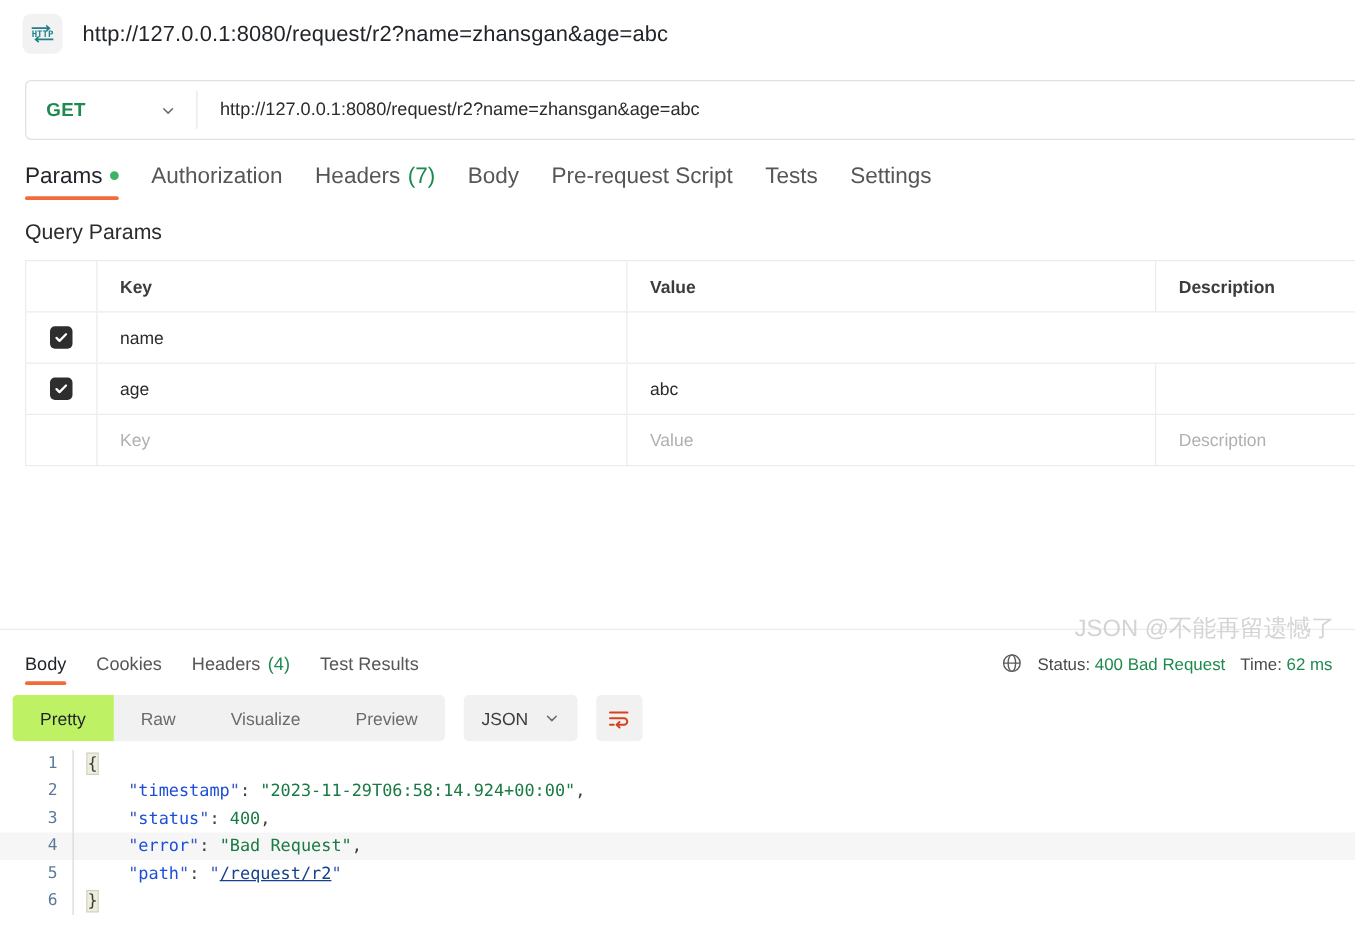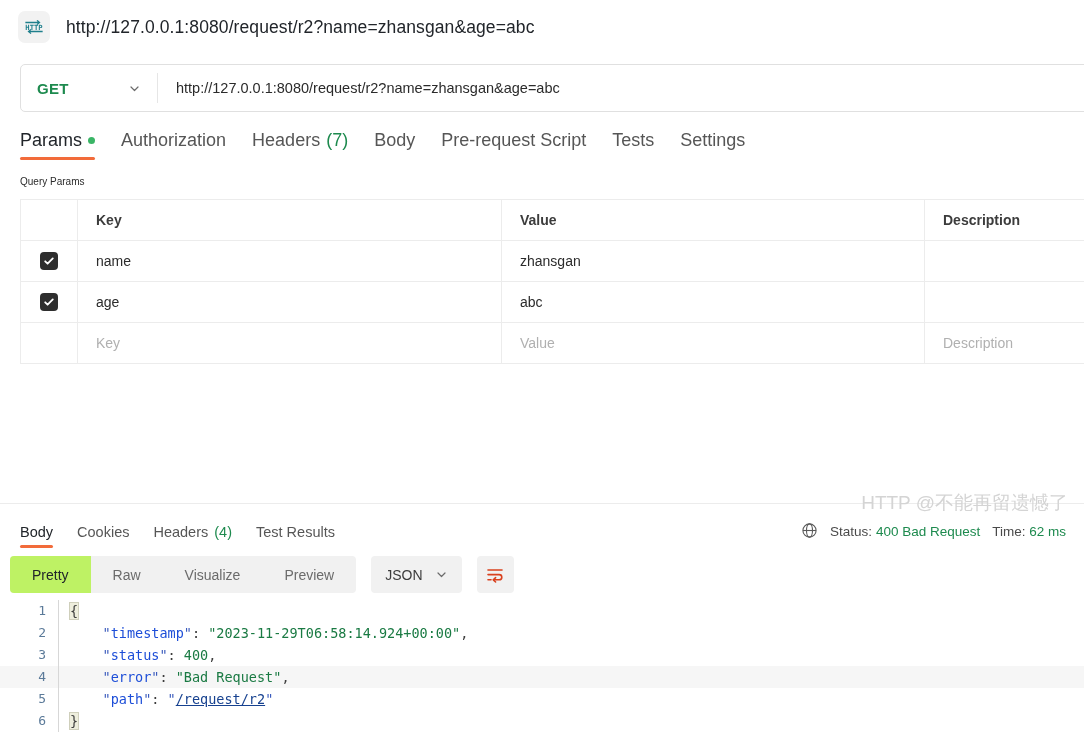--- a/index.html
+++ b/index.html
@@ -101,21 +101,21 @@
   .dot-green {
     width: 7px; height: 7px; border-radius: 50%;
     background: #3ab566;
     display: inline-block;
   }
   .hcount { color: #1d8a4e; }
 
   
   .qp-title {
     margin: 16px 0 0 20px;
-    font-size: 10px;
+    font-size: 17px;
     color: #2b2b2b;
     font-weight: 400;
   }
   .table {
     margin-left: 20px;
     width: 1064px;
     border-top: 1px solid #ececec;
     border-left: 1px solid #ececec;
     margin-top: 12px;
   }
@@ -337,21 +337,20 @@
 
     <div class="trow">
       <div class="tc check">
         <span class="cbox">
           <svg width="12" height="12" viewBox="0 0 12 12">
               <path d="M2.2 6.3 L4.6 8.7 L9.8 3.4" stroke="#ffffff" stroke-width="1.8" fill="none" stroke-linecap="round" stroke-linejoin="round"></path>
             </svg>
         </span>
       </div>
       <div class="tc key">name</div>
-      <div class="tc val">zhansgan</div>
       <div class="tc desc"></div>
     </div>
 
     <div class="trow">
       <div class="tc check">
         <span class="cbox">
           <svg width="12" height="12" viewBox="0 0 12 12">
               <path d="M2.2 6.3 L4.6 8.7 L9.8 3.4" stroke="#ffffff" stroke-width="1.8" fill="none" stroke-linecap="round" stroke-linejoin="round"></path>
             </svg>
         </span>
@@ -460,14 +459,14 @@
         <div class="fold"></div>
         <div class="ctext"><span class="k-punc">    </span><span class="k-quote">"</span><span class="k-key">path</span><span class="k-quote">"</span><span class="k-punc">: </span><span class="k-quote">"</span><span class="k-link">/request/r2</span><span class="k-quote">"</span></div>
       </div>
       <div class="cline">
         <div class="gutter">6</div>
         <div class="fold"></div>
         <div class="ctext"><span class="brace-hl">}</span></div>
       </div>
     </div>
 
-  <div class="watermark">HTTP @不能再留遗憾了</div>
+  <div class="watermark">JSON @不能再留遗憾了</div>
 </div>
 
 </body></html>

